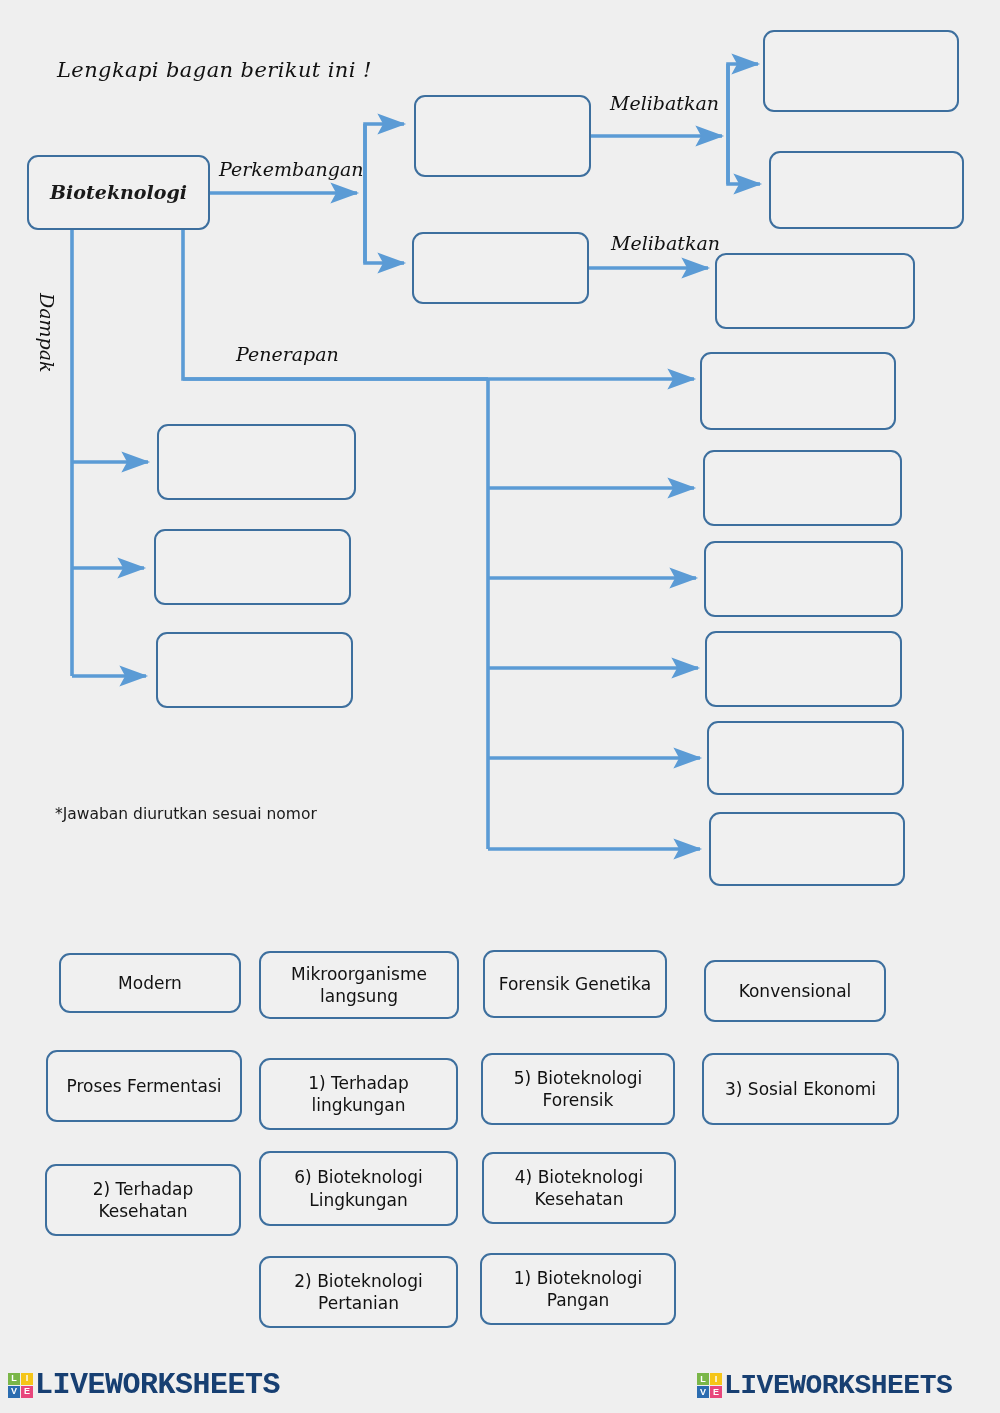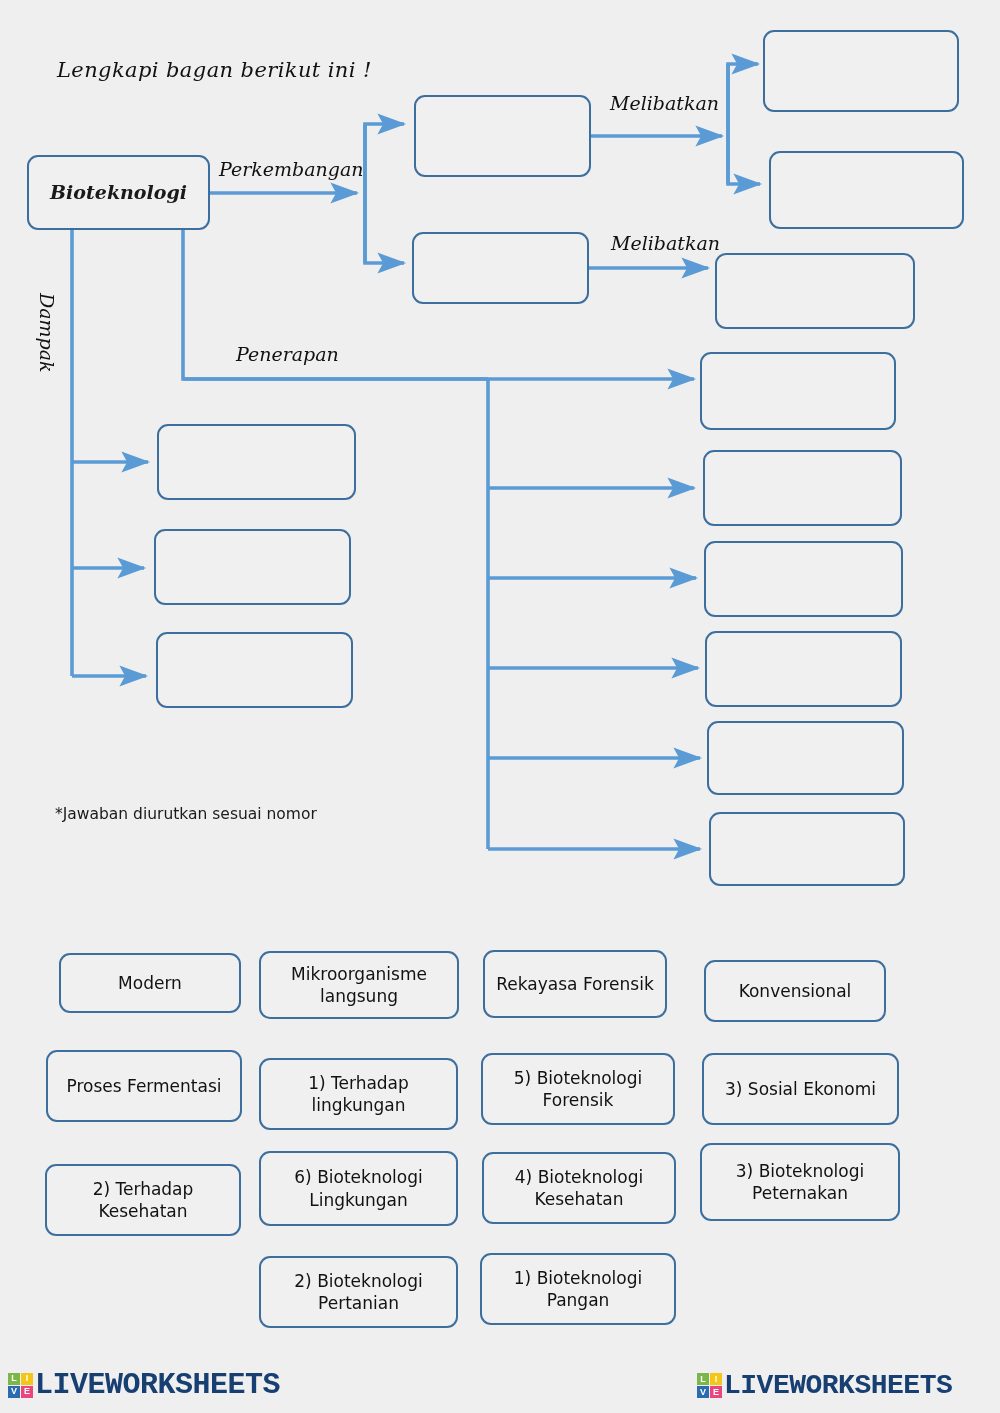--- a/index.html
+++ b/index.html
@@ -183,32 +183,31 @@
   <div class="nodebox" style="left:704px;top:541px;width:199px;height:76px;"></div>
   <div class="nodebox" style="left:705px;top:631px;width:197px;height:76px;"></div>
   <div class="nodebox" style="left:707px;top:721px;width:197px;height:74px;"></div>
   <div class="nodebox" style="left:709px;top:812px;width:196px;height:74px;"></div>
 
   <div id="note">*Jawaban diurutkan sesuai nomor</div>
 
   <div id="bank">
     <div class="bankbox" style="left:59px;top:13px;width:182px;height:60px;">Modern</div>
     <div class="bankbox" style="left:259px;top:11px;width:200px;height:68px;">Mikroorganisme langsung</div>
-    <div class="bankbox" style="left:483px;top:10px;width:184px;height:68px;">Rekayasa Forensik</div>
+    <div class="bankbox" style="left:483px;top:10px;width:184px;height:68px;">Forensik Genetika</div>
     <div class="bankbox" style="left:704px;top:20px;width:182px;height:62px;">Konvensional</div>
 
     <div class="bankbox" style="left:46px;top:110px;width:196px;height:72px;">Proses Fermentasi</div>
     <div class="bankbox" style="left:259px;top:118px;width:199px;height:72px;">1) Terhadap lingkungan</div>
     <div class="bankbox" style="left:481px;top:113px;width:194px;height:72px;">5) Bioteknologi Forensik</div>
     <div class="bankbox" style="left:702px;top:113px;width:197px;height:72px;">3) Sosial Ekonomi</div>
 
     <div class="bankbox" style="left:45px;top:224px;width:196px;height:72px;">2) Terhadap Kesehatan</div>
     <div class="bankbox" style="left:259px;top:211px;width:199px;height:75px;">6) Bioteknologi Lingkungan</div>
     <div class="bankbox" style="left:482px;top:212px;width:194px;height:72px;">4) Bioteknologi Kesehatan</div>
-    <div class="bankbox" style="left:700px;top:203px;width:200px;height:78px;">3) Bioteknologi Peternakan</div>
 
     <div class="bankbox" style="left:259px;top:316px;width:199px;height:72px;">2) Bioteknologi Pertanian</div>
     <div class="bankbox" style="left:480px;top:313px;width:196px;height:72px;">1) Bioteknologi Pangan</div>
   </div>
 
   <div class="lw-logo" id="logo-left">
     <div class="lw-tiles">
       <div class="lw-tile t-l">L</div>
       <div class="lw-tile t-i">I</div>
       <div class="lw-tile t-v">V</div>

